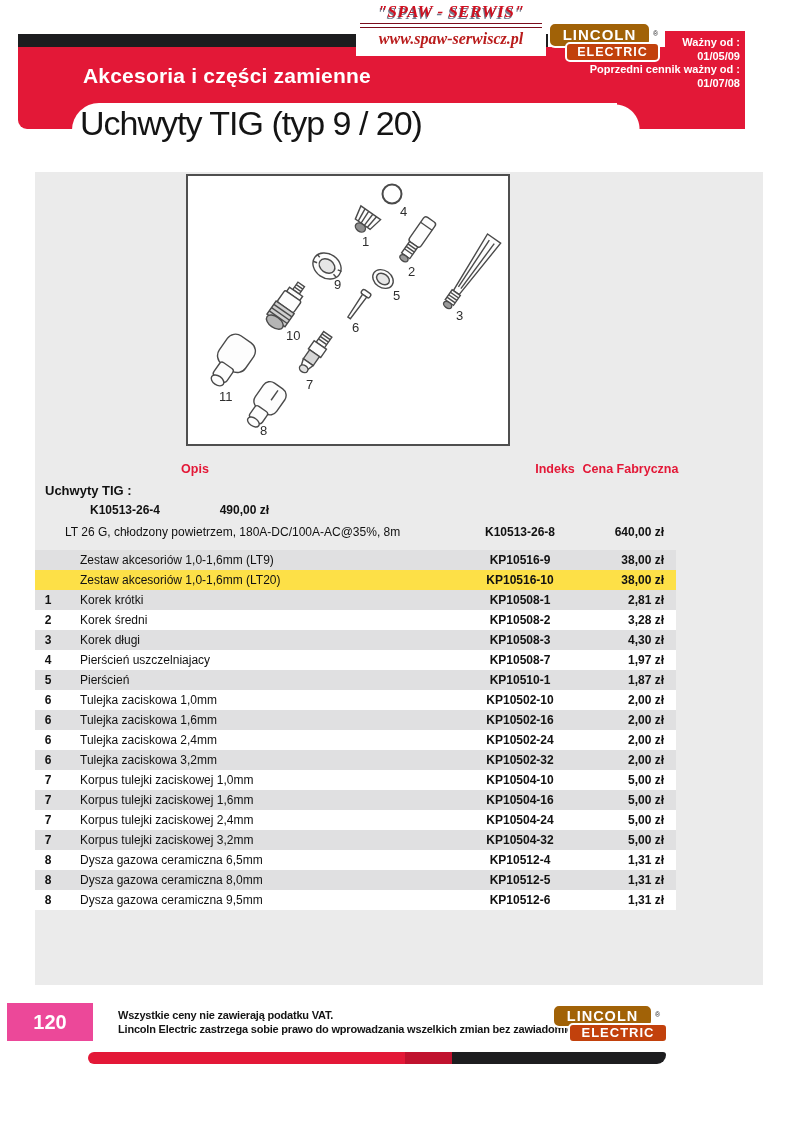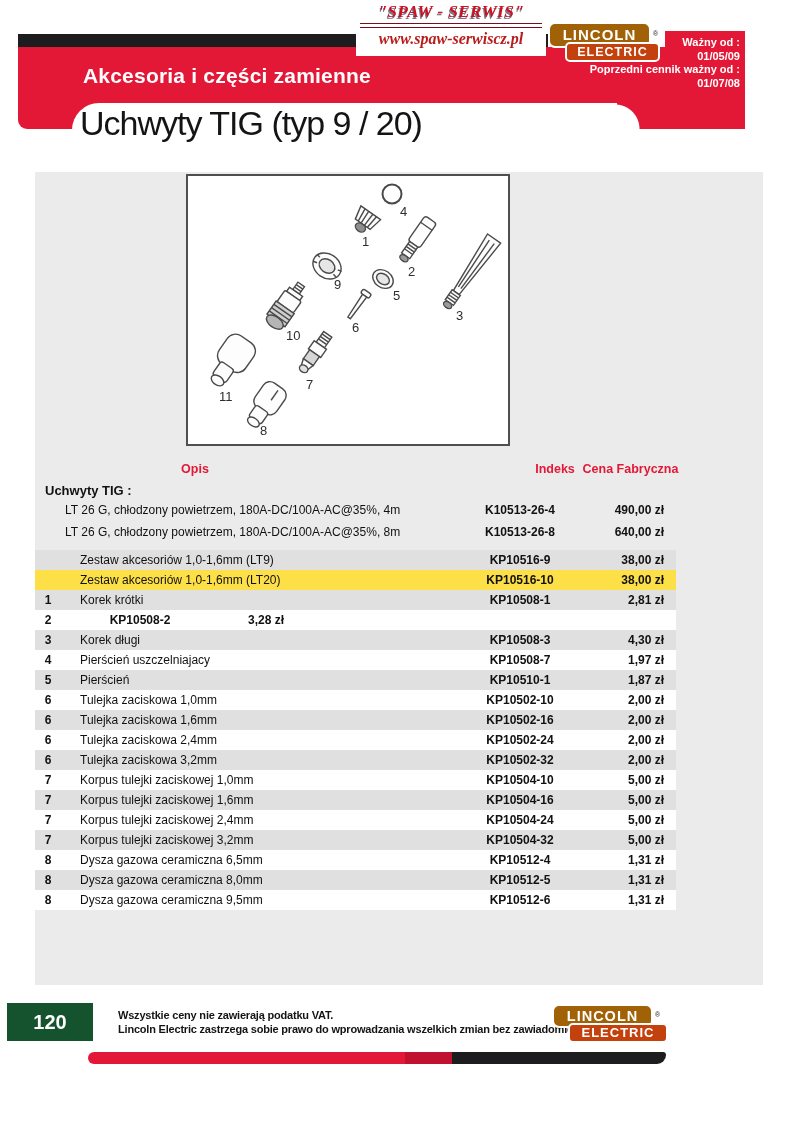--- a/index.html
+++ b/index.html
@@ -50,21 +50,21 @@
   .rowflex{display:flex;align-items:center;width:641px;height:20px;box-sizing:border-box;padding-right:12px;font-size:12px;}
   .c-num{width:26px;text-align:center;font-weight:bold;}
   .c-sp{width:19px;}
   .c-desc{flex:1;white-space:nowrap;overflow:hidden;}
   .c-idx{width:120px;text-align:center;font-weight:bold;}
   .c-price{width:84px;text-align:right;font-weight:bold;}
   .torch-row{padding-left:30px;}
   .torch-row .c-desc{flex:1;}
 
   
-  .pgbox{left:7px;top:1003px;width:86px;height:38px;background:#14532d;color:#fff;
+  .pgbox{left:7px;top:1003px;width:86px;height:38px;background:#ec4899;color:#fff;
     font-weight:bold;font-size:20px;display:flex;align-items:center;justify-content:center;}
   .note{left:118px;width:420px;font-weight:bold;font-size:11px;letter-spacing:-.2px;color:#141414;}
   .bar-red{left:88px;top:1052px;width:317px;height:12px;background:#e31837;border-radius:6px 0 0 6px;}
   .bar-darkred{left:405px;top:1052px;width:47px;height:12px;background:#c0122e;}
   .bar-black{left:452px;top:1052px;width:214px;height:12px;background:#1d1d1f;border-radius:0 4px 12px 0;}
 </style>
 </head>
 <body>
 
 <div id="page">
@@ -210,21 +210,20 @@
     </svg>
   </div>
 
   <div class="abs thead-label" style="left:120px;top:462px;width:150px;">Opis</div>
   <div class="abs thead-label" style="left:495px;top:462px;width:120px;">Indeks</div>
   <div class="abs thead-label" style="left:578px;top:462px;width:105px;">Cena Fabryczna</div>
 
   <div class="abs sec-title" style="left:45px;top:483px;">Uchwyty TIG :</div>
   <div class="abs" id="torch-rows" style="left:35px;top:499px;">
       <div class="rowflex torch-row" style="height: 22px;">
-        <div class="c-desc">LT 26 G, chłodzony powietrzem, 180A-DC/100A-AC@35%, 4m</div>
         <div class="c-idx">K10513-26-4</div>
         <div class="c-price">490,00 zł</div>
       </div>
       <div class="rowflex torch-row" style="height: 22px;">
         <div class="c-desc">LT 26 G, chłodzony powietrzem, 180A-DC/100A-AC@35%, 8m</div>
         <div class="c-idx">K10513-26-8</div>
         <div class="c-price">640,00 zł</div>
       </div>
     </div>
 
@@ -247,20 +246,21 @@
       <div class="rowflex" style="background: rgb(224, 224, 225);">
         <div class="c-num">1</div>
         <div class="c-sp"></div>
         <div class="c-desc">Korek krótki</div>
         <div class="c-idx">KP10508-1</div>
         <div class="c-price">2,81 zł</div>
       </div>
       <div class="rowflex" style="background: rgb(255, 255, 255);">
         <div class="c-num">2</div>
         <div class="c-sp"></div>
+        <div class="c-desc">Korek średni</div>
         <div class="c-idx">KP10508-2</div>
         <div class="c-price">3,28 zł</div>
       </div>
       <div class="rowflex" style="background: rgb(224, 224, 225);">
         <div class="c-num">3</div>
         <div class="c-sp"></div>
         <div class="c-desc">Korek długi</div>
         <div class="c-idx">KP10508-3</div>
         <div class="c-price">4,30 zł</div>
       </div>

